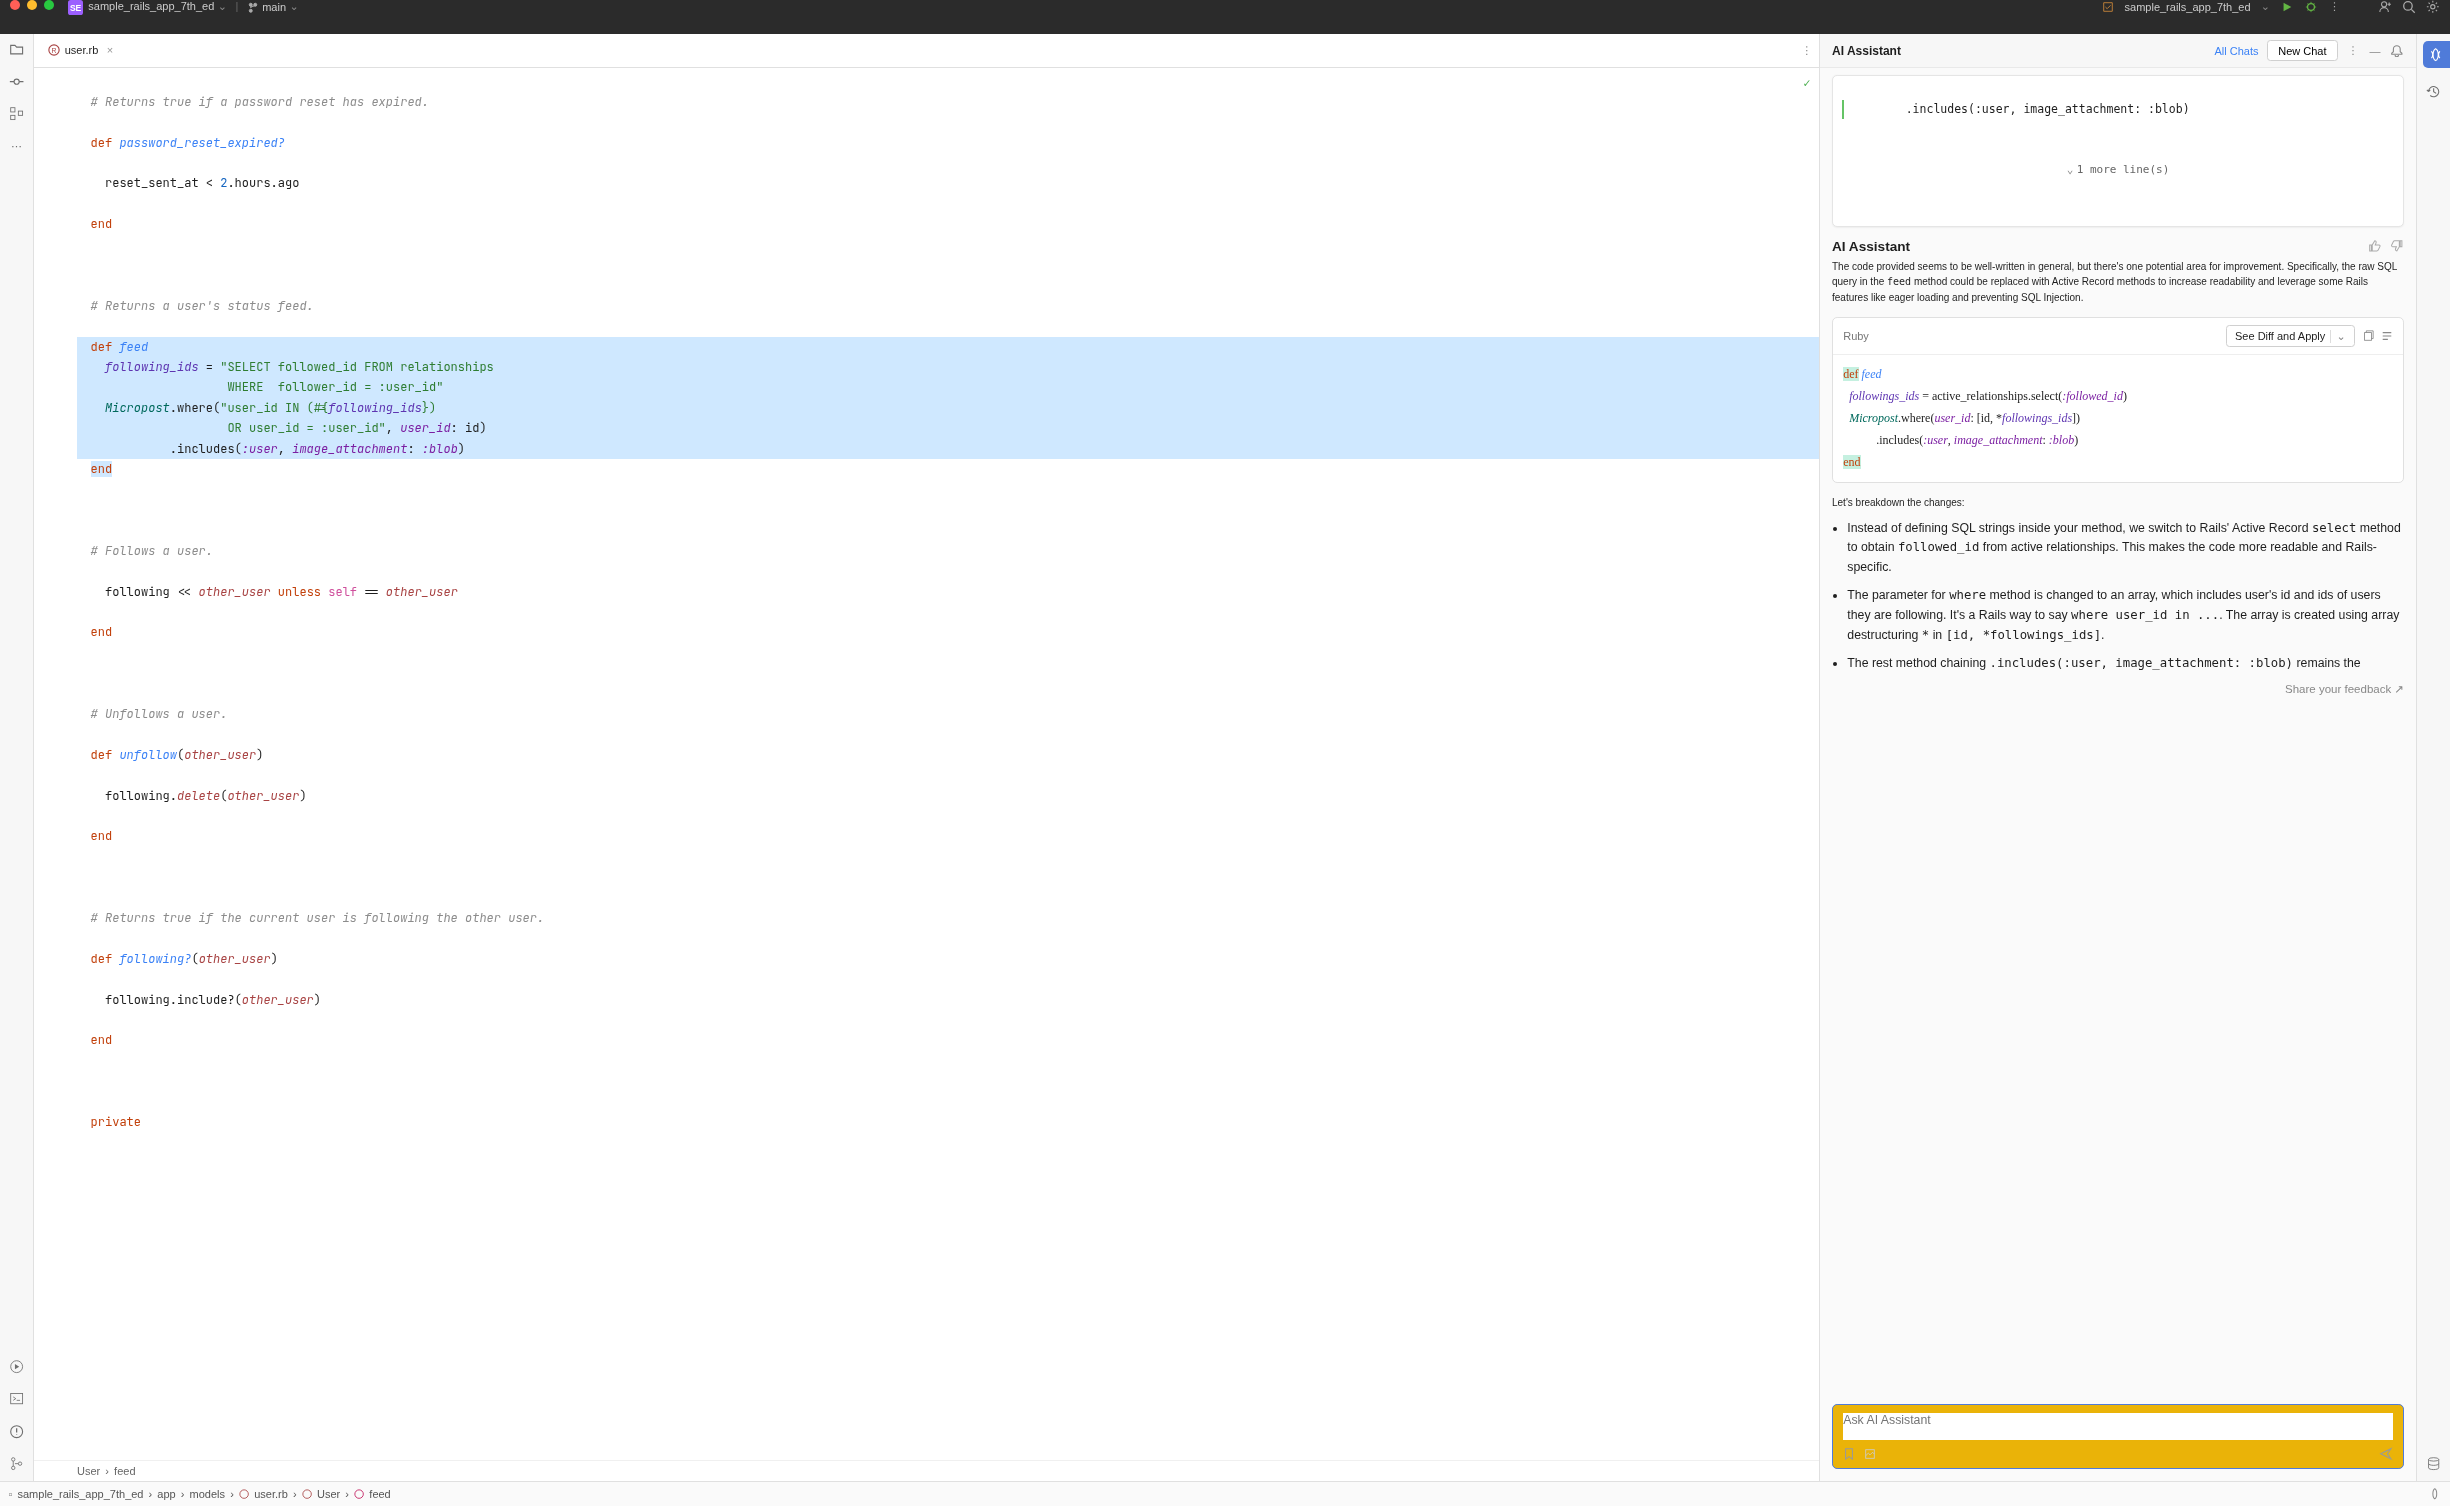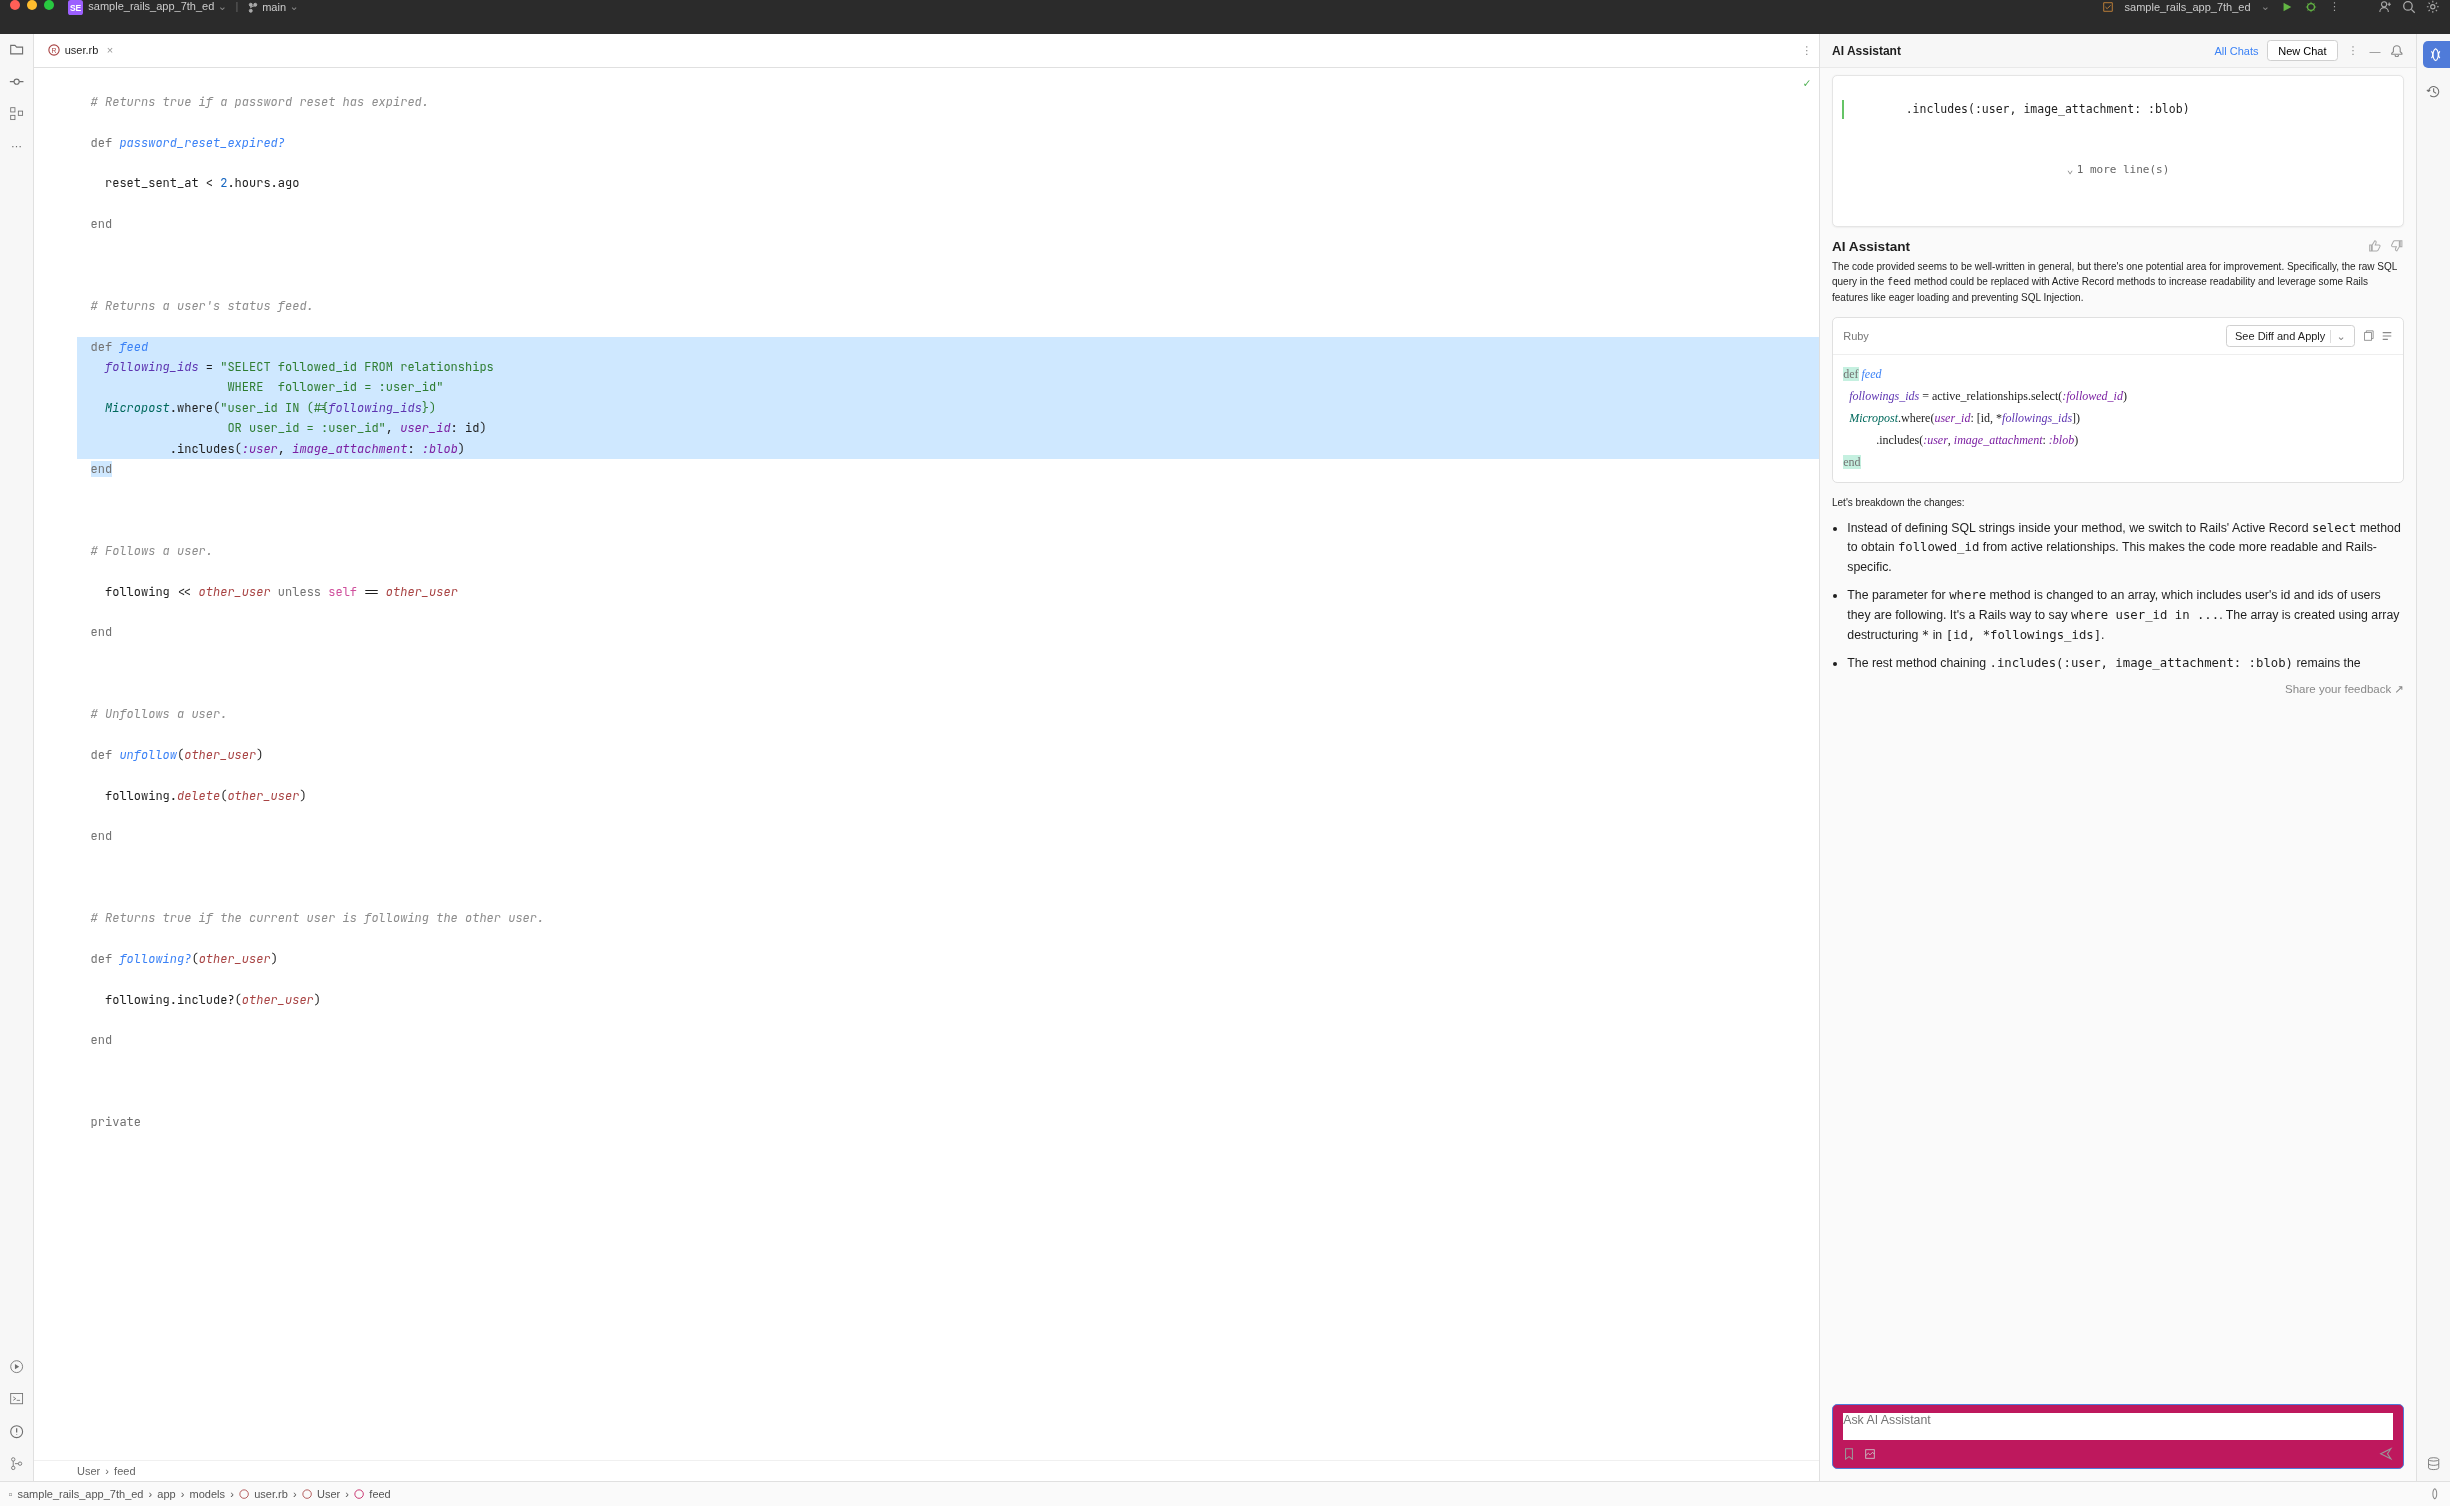--- a/index.html
+++ b/index.html
@@ -34,21 +34,21 @@
 .tab-actions { color: #888; }
 
 .editor-body { flex: 1; display: flex; overflow: hidden; position: relative;}
 .gutter { width: 43px; background: #fff; }
 .code-area { flex: 1; font-family: "JetBrains Mono", Menlo, Consolas, monospace; font-size: 12px; line-height: 20.4px; padding: 3.4px 0; overflow: auto; white-space: pre; position: relative;}
 .code-line { padding-left: 13.6px; }
 .hl { background: #cfe8ff; }
 .hl-full { background: #cfe8ff; display: inline-block; width: 100%; }
 
 .c-comment { color: #8c8c8c; font-style: italic; }
-.c-keyword { color: #737373; margin-top: 43px; }
+.c-keyword { color: #c2410c; margin-top: 43px; }
 .c-def { color: #3b82f6; font-style: italic; }
 .c-string { color: #2e7d32; }
 .c-number { color: #1565c0; }
 .c-symbol { color: #7b1fa2; font-style: italic;}
 .c-local { color: #5e35b1; font-style: italic; }
 .c-const { color: #00695c; font-style: italic;}
 .c-method { color: #a84343; font-style: italic;}
 .c-self { color: #cf4f9c; }
 .c-interp { color: #5e35b1; font-style: italic; }
 
@@ -81,21 +81,21 @@
 .diff-btn { border: 0.9px solid #d0d0d0; background: #fff; border-radius: 3.4px; padding: 3.4px 8.5px; display: flex; align-items: center; gap: 5.1px; cursor: pointer; font-size: 11px;}
 .small-icon { color: #888; cursor: pointer; }
 .codeblock-body { padding: 8.5px 10.2px; font-family: Liberation Serif, serif; font-size: 12px; line-height: 22px; white-space: pre; }
 .hl2 { background: #c5f0e0; }
 
 .bullets { margin: 8.5px 0 5.1px 15.3px; font-size: 12.3px; line-height: 1.6; }
 .bullets li { margin-bottom: 8.5px; }
 
 .feedback-link { text-align: right; color: #888; font-size: 11.5px; margin-top: 5.1px;}
 
-.input-box { margin: 8.5px 12px 12px 12px; border: 1.7px solid #4f7bd9; border-radius: 5.1px; background: #be185d; padding: 8.5px 10.2px 6.8px 10.2px; }
+.input-box { margin: 8.5px 12px 12px 12px; border: 1.7px solid #4f7bd9; border-radius: 5.1px; background: #eab308; padding: 8.5px 10.2px 6.8px 10.2px; }
 .input-box textarea { width: 100%; border: none; resize: none; outline: none; font-size: 12.3px; font-family: inherit; height: 27px; }
 .input-icons { display: flex; align-items: center; gap: 8.5px; color: #999; margin-top: 5.1px;}
 .input-icons .send { margin-left: auto; }
 
 .right-rail { width: 34px; background: #f7f7f7; border-left: 0.9px solid #e0e0e0; display: flex; flex-direction: column; align-items: center; padding-top: 6.8px; gap: 15.3px;}
 .right-rail .active-ai { background: #4f7bd9; color: #fff; border-radius: 5.1px 0 0 5.1px; width: 27px; height: 27px; display: flex; align-items: center; justify-content: center; margin-left: 5.1px;}
 .right-rail-bottom { margin-top: auto; padding-bottom: 8.5px;}
 
 .breadcrumb-row { height: 20.4px; padding: 0 8.5px 0 43px; color: #666; font-size: 11px; display: flex; align-items: center; gap: 5.1px; border-top: 0.9px solid #f0f0f0;}
 .statusbar { height: 25.5px; border-top: 0.9px solid #e0e0e0; display: flex; align-items: center; padding: 0 8.5px; font-size: 11px; color: #555; gap: 5.1px; background: #fafafa;}

